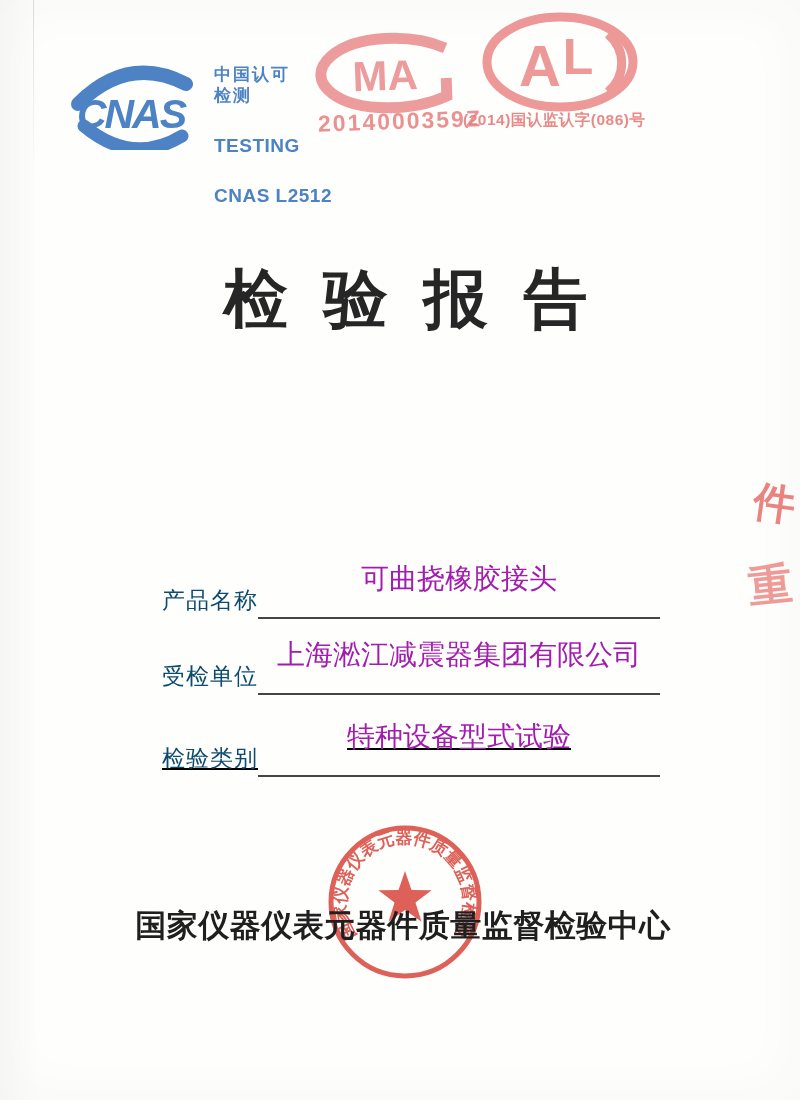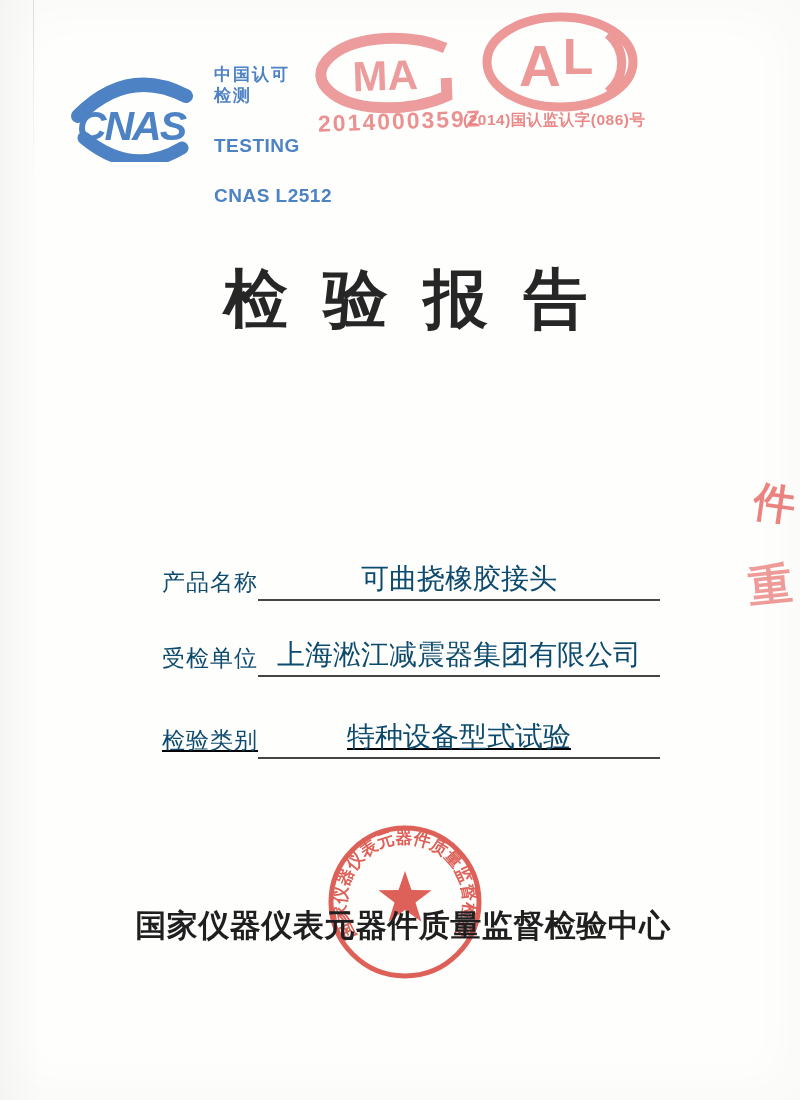--- a/index.html
+++ b/index.html
@@ -15,21 +15,21 @@
   .scan-edge-line {
     position: absolute; left: 33px; top: 0; width: 1px; height: 180px;
     background: linear-gradient(#ddddd6, rgba(221,221,214,0));
   }
   .scan-corner {
     position: absolute; left: 0; top: 0; width: 40px; height: 1100px;
     background: linear-gradient(90deg, rgba(200,200,190,0.10), rgba(200,200,190,0));
   }
 
   
-  .cnas-logo { position: absolute; left: 70px; top: 64px; }
+  .cnas-logo { position: absolute; left: 70px; top: 52px; }
   .cnas-text { position: absolute; left: 214px; top: 64px; color: #4d82c4;
     font-family: "Liberation Sans", sans-serif; font-weight: bold; }
   .cnas-text .cjk { font-size: 17px; line-height: 21px; letter-spacing: 2px; }
   .cnas-text .lat { font-size: 19px; line-height: 20px; letter-spacing: 0.5px; margin-top: 30px; }
 
   .cma-mark { position: absolute; left: 312px; top: 28px; transform: rotate(-2deg); opacity: 0.85; }
   .cma-number { position: absolute; left: 318px; top: 108px; transform: rotate(-2deg);
     color: #e87f7f; font-family: "Liberation Sans", sans-serif; font-weight: bold;
     font-size: 23px; letter-spacing: 2px; opacity: 0.85; }
 
@@ -52,22 +52,22 @@
   .field-row {
     position: absolute; left: 162px; width: 498px;
     display: flex; align-items: flex-end;
   }
   .field-row .label {
     font-size: 23px; color: #0c4a6e; letter-spacing: 1px;
     white-space: nowrap; padding-bottom: 3px;
   }
   .field-row .value-line {
     flex: 1; border-bottom: 2px solid #454545;
-    text-align: center; font-size: 28px; color: #0c4a6e;
-    padding-bottom: 1px; white-space: nowrap;
+    text-align: center; font-size: 28px; color: #a21caf;
+    padding-bottom: 19px; white-space: nowrap;
   }
   .row-1 { top: 560px; }
   .row-2 { top: 636px; }
   .row-3 { top: 718px; text-decoration: underline; }
 
   
   .seal { position: absolute; left: 305px; top: 805px; opacity: 0.88; }
   .issuer {
     position: absolute; left: 0; right: 0; top: 905px;
     text-align: center; font-size: 31px; font-weight: bold;

